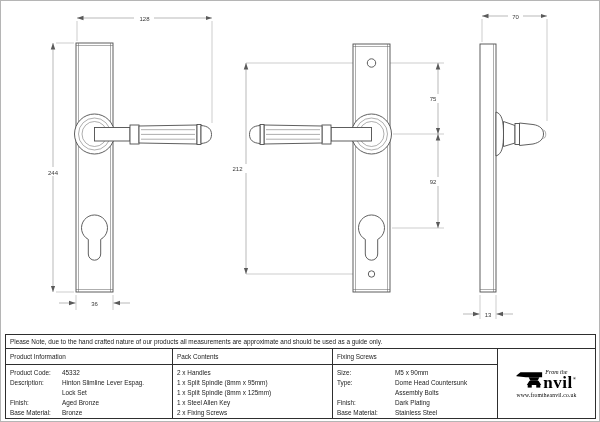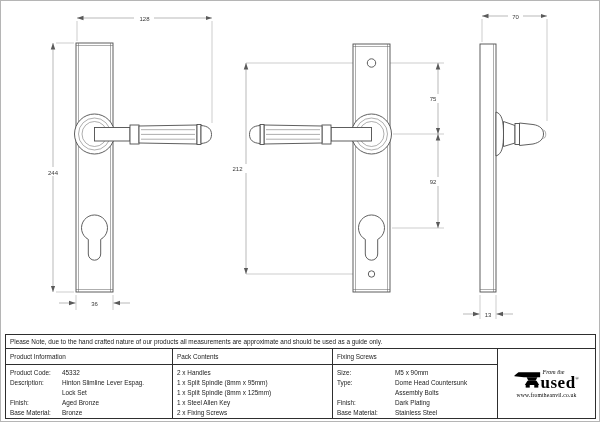--- a/index.html
+++ b/index.html
@@ -184,21 +184,21 @@
           <div class="logo-top">
             <svg class="anvil-icon" viewBox="0 0 30 21">
               <polygon points="0.5,6 5,2.5 29,2.5 29,8 11,8 0.5,6.8" fill="#000"></polygon>
               <polygon points="14,8 26,8 24,12 16,12" fill="#000"></polygon>
               <polygon points="15,12 25,12 28,16.5 12,16.5" fill="#000"></polygon>
               <rect x="13" y="16.5" width="4.5" height="3" fill="#000"></rect>
               <rect x="22.5" y="16.5" width="4.5" height="3" fill="#000"></rect>
             </svg>
             <div class="logo-text">
               <span class="from-the">From the</span>
-              <span class="brand"><span>used</span><sup>®</sup></span>
+              <span class="brand"><span>nvil</span><sup>®</sup></span>
             </div>
           </div>
           <div class="website">www.fromtheanvil.co.uk</div>
         </div>
       </div>
 
       <div class="bcell">
         <div class="kv">
             <span class="k">Product Code:</span>
             <span class="v">45332</span>

